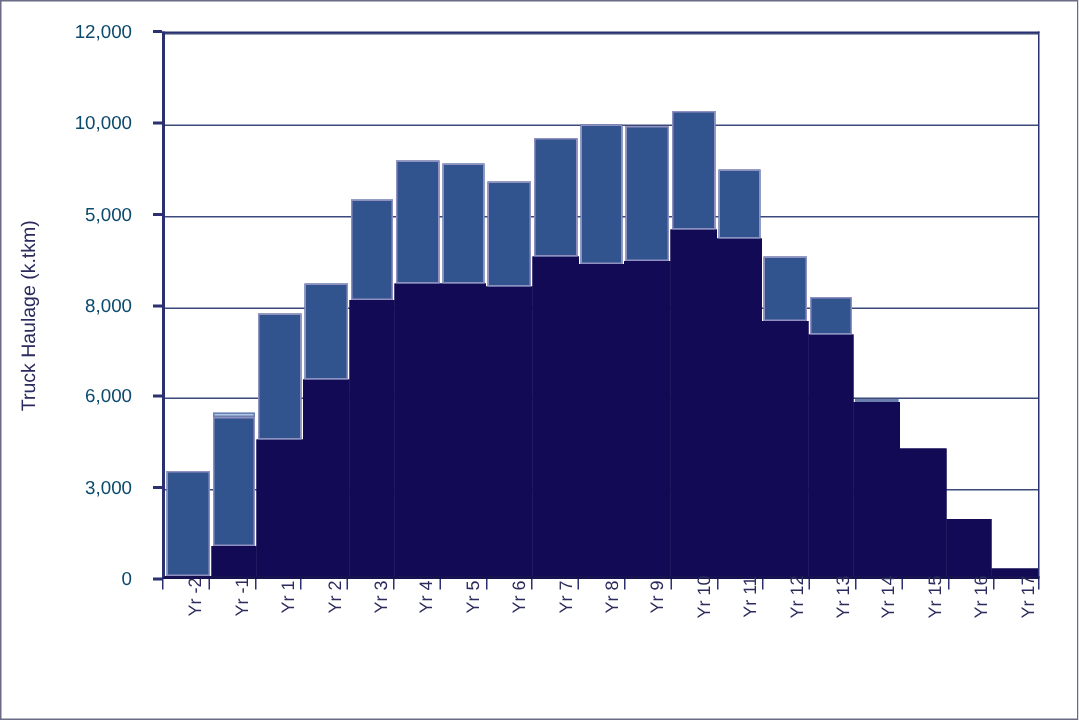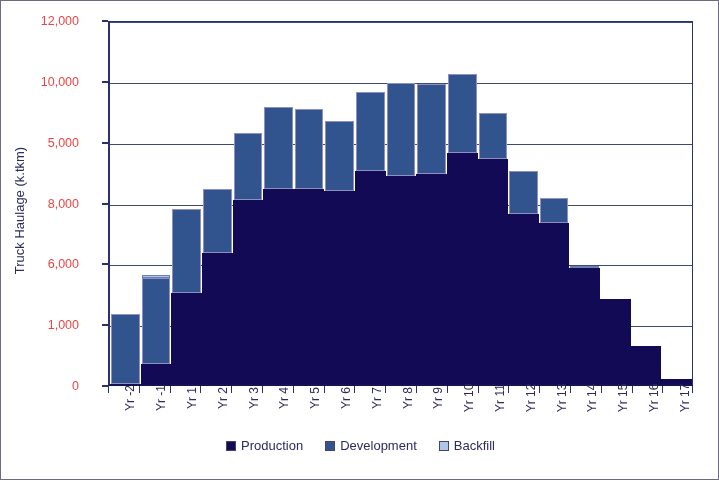--- a/index.html
+++ b/index.html
@@ -49,24 +49,24 @@
   }
   .seg.production{ background:#130a55; border:1px solid #130a55; left:0;right:0;}
   .seg.development{ background:#31548f; border:1px solid #8f8fc0; }
   .seg.backfill{ background:#aec6e8; border:1px solid #6a7fae; }
   #yaxis-labels{
     position:absolute;
     left:0;top:0;width:103px;height:480px;
   }
   .ylabel{
     position:absolute;
-    right:25px;
+    right:16px;
     transform:translateY(-50%);
     font-size:12.5px;
-    color:#ef4444;
+    color:#0c4a6e;
     font-family:"Liberation Sans", sans-serif;
     white-space:nowrap;
     margin-left:12px;
   }
   .ytickmark{
     position:absolute;
     left:101px;
     width:6px;height:2px;
     background:#2b3170;
     transform:translateY(-1px);
@@ -140,21 +140,21 @@
   }
 </style>
 </head>
 <body>
 
 <div id="chart-frame">
 
   <div id="yaxis-labels">
       <div class="ylabel" style="top: 385px;">0</div>
       <div class="ytickmark" style="top: 385px;"></div>
-      <div class="ylabel" style="top: 324.167px;">1,000</div>
+      <div class="ylabel" style="top: 324.167px;">3,000</div>
       <div class="ytickmark" style="top: 324.167px;"></div>
       <div class="ylabel" style="top: 263.333px;">6,000</div>
       <div class="ytickmark" style="top: 263.333px;"></div>
       <div class="ylabel" style="top: 202.5px;">8,000</div>
       <div class="ytickmark" style="top: 202.5px;"></div>
       <div class="ylabel" style="top: 141.667px;">5,000</div>
       <div class="ytickmark" style="top: 141.667px;"></div>
       <div class="ylabel" style="top: 80.8333px;">10,000</div>
       <div class="ytickmark" style="top: 80.8333px;"></div>
       <div class="ylabel" style="top: 20px;">12,000</div>
@@ -322,28 +322,14 @@
         <div class="xtickmark"></div>
         <div class="xlabel">Yr 16</div>
       </div>
       <div class="xcol">
         <div class="xtickmark"></div>
         <div class="xlabel">Yr 17</div>
       </div>
       <div id="xaxis-endtick"></div>
   </div>
 
-  <div id="legend">
-      <div class="legend-item">
-        <span class="legend-swatch" style="background: rgb(19, 10, 85);"></span>
-        <span>Production</span>
-      </div>
-      <div class="legend-item">
-        <span class="legend-swatch" style="background: rgb(49, 84, 143);"></span>
-        <span>Development</span>
-      </div>
-      <div class="legend-item">
-        <span class="legend-swatch" style="background: rgb(174, 198, 232);"></span>
-        <span>Backfill</span>
-      </div>
-    </div>
 
 </div>
 
 </body></html>

